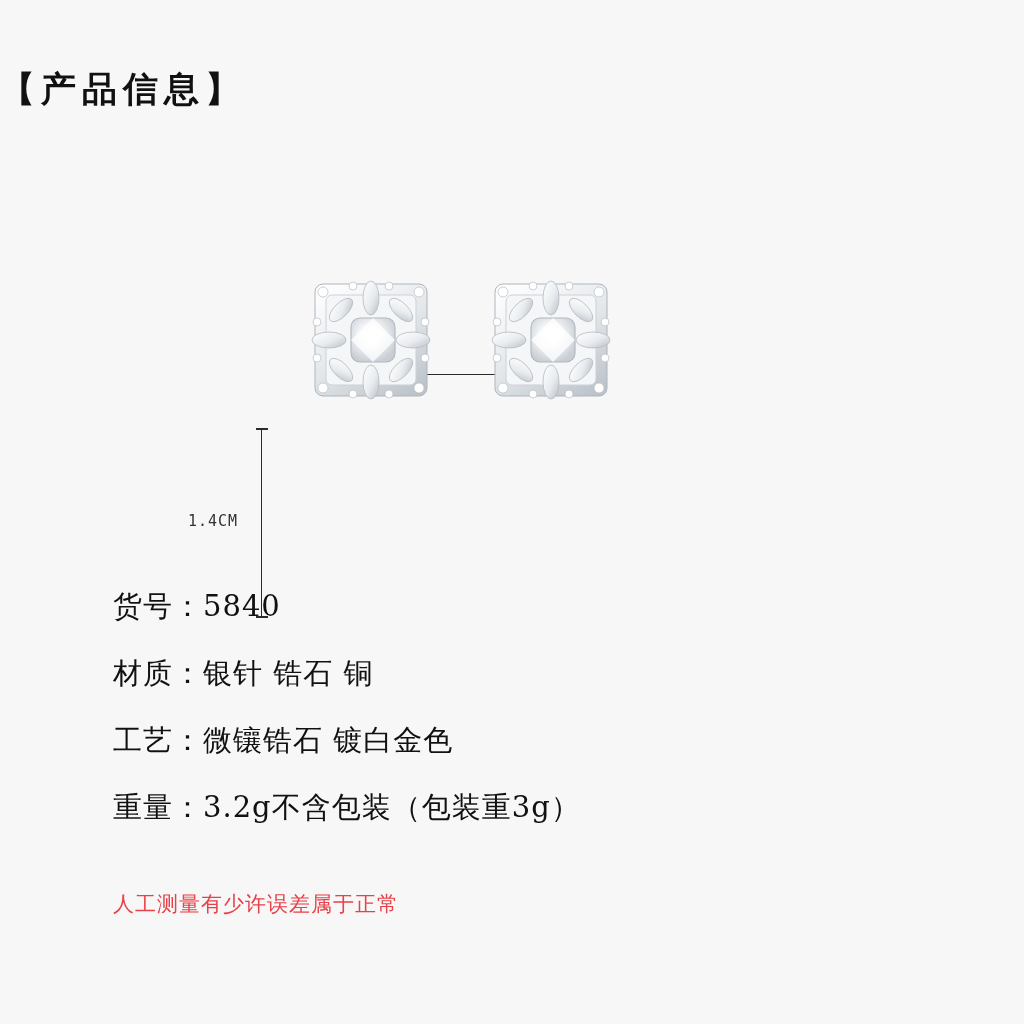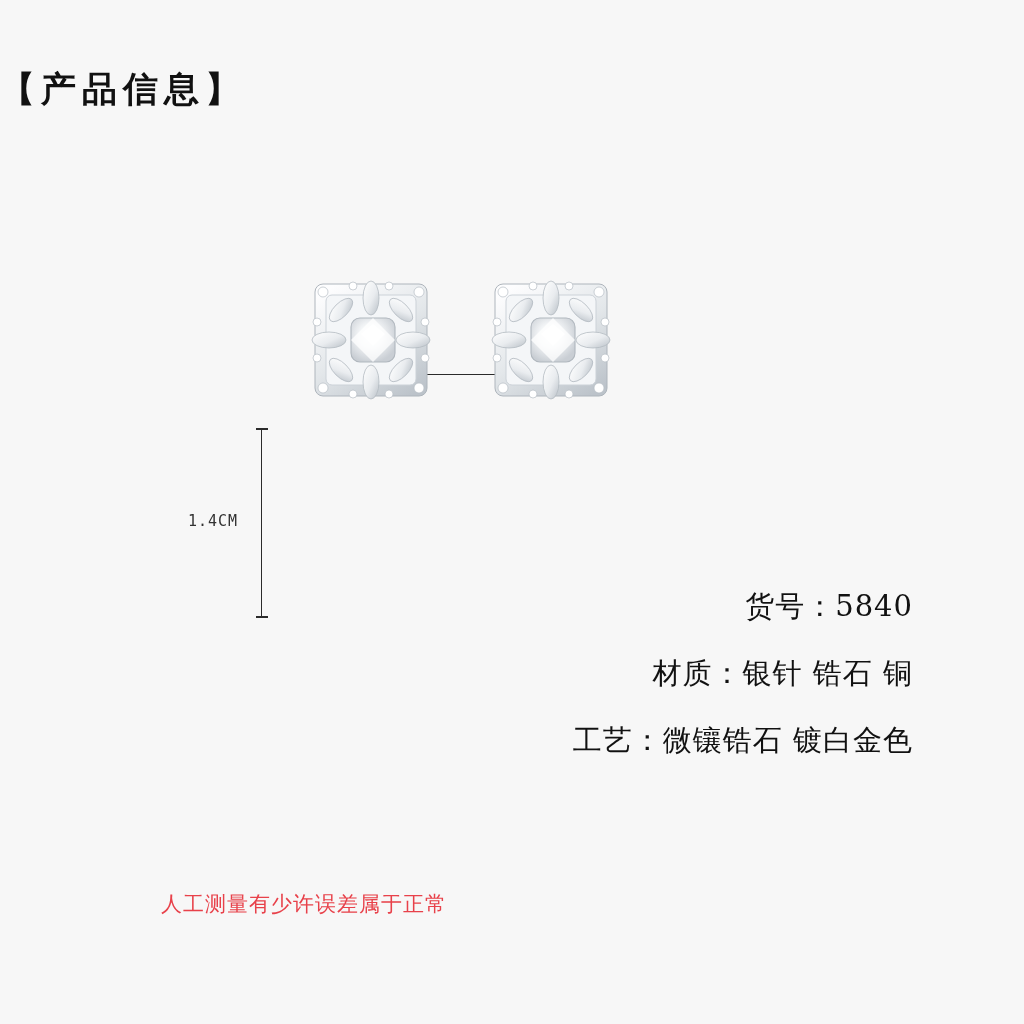--- a/index.html
+++ b/index.html
@@ -134,31 +134,29 @@
     width: 800px;
   }
   .spec-line {
     font-size: 29px;
     line-height: 1.0;
     margin-bottom: 38px;
     color: #111;
     letter-spacing: 1px;
     white-space: nowrap;
     font-family: "DejaVu Serif", "Liberation Serif", serif;
-    text-align: right;
   }
   .note {
     position: absolute;
     top: 890px;
     left: 113px;
     font-size: 21px;
     color: #e8414a;
     letter-spacing: 1px;
     font-family: Liberation Serif, serif;
-    margin-left: 48px;
   }
 </style>
 </head>
 <body>
 
 <div class="title">【产品信息】</div>
 
 <div class="measure-area">
 
   <div class="h-label">1.4CM</div>
@@ -283,15 +281,16 @@
       <circle cx="130" cy="60" r="4"></circle>
       <circle cx="130" cy="96" r="4"></circle>
     </g>
   </svg>
 </div>
 
 <div class="specs">
   <div class="spec-line">货号：5840</div>
   <div class="spec-line">材质：银针  锆石  铜</div>
   <div class="spec-line">工艺：微镶锆石  镀白金色</div>
+  <div class="spec-line">重量：3.2g不含包装（包装重3g）</div>
 </div>
 
 <div class="note">人工测量有少许误差属于正常</div>
 
 </body></html>

